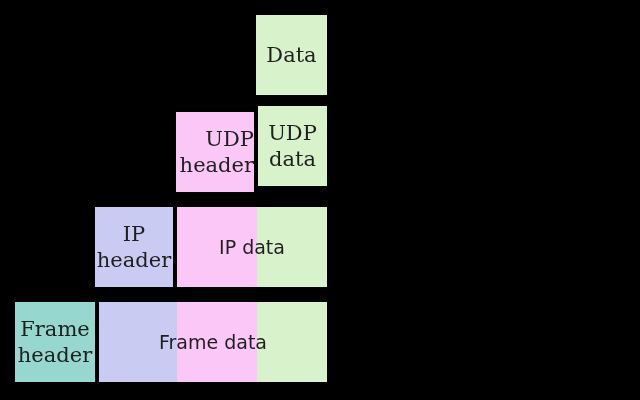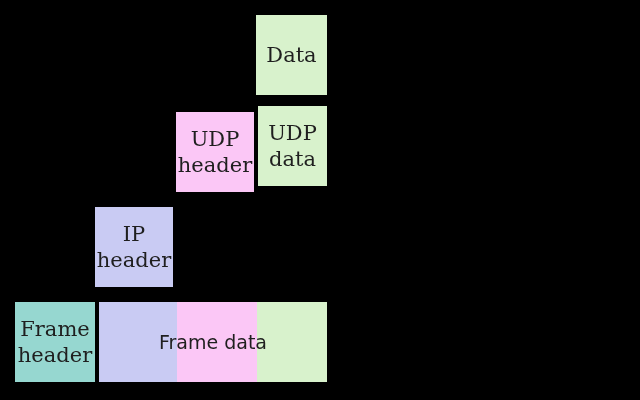--- a/index.html
+++ b/index.html
@@ -41,21 +41,21 @@
     font-family:"DejaVu Serif", serif;
     font-size:21px;
     line-height:26px;
   }
   .sans{
     font-family:"DejaVu Sans", sans-serif;
     font-size:19px;
     line-height:24px;
   }
   .bg-green{background:var(--data-green);}
-  .bg-pink{background:var(--udp-pink);}
+  .bg-pink{background:var(--udp-pink);text-align:right;}
   .bg-lavender{background:var(--ip-lavender);}
   .bg-teal{background:var(--frame-teal);}
   .bg-ip-data{
     background:linear-gradient(to right,
       var(--udp-pink) 0px, var(--udp-pink) 80px,
       var(--data-green) 80px, var(--data-green) 100%);
   }
   .bg-frame-data{
     background:linear-gradient(to right,
       var(--ip-lavender) 0px, var(--ip-lavender) 78px,
@@ -86,20 +86,23 @@
   </div>
 
   <div class="box bg-green" id="box-udp-data">
     <span class="lbl serif">UDP data</span>
   </div>
 
   <div class="box bg-lavender" id="box-ip-header">
     <span class="lbl serif">IP header</span>
   </div>
 
+  <div class="box bg-ip-data" id="box-ip-data">
+    <span class="lbl sans">IP data</span>
+  </div>
 
   <div class="box bg-teal" id="box-frame-header">
     <span class="lbl serif">Frame header</span>
   </div>
 
   <div class="box bg-frame-data" id="box-frame-data">
     <span class="lbl sans">Frame data</span>
   </div>
 
 

